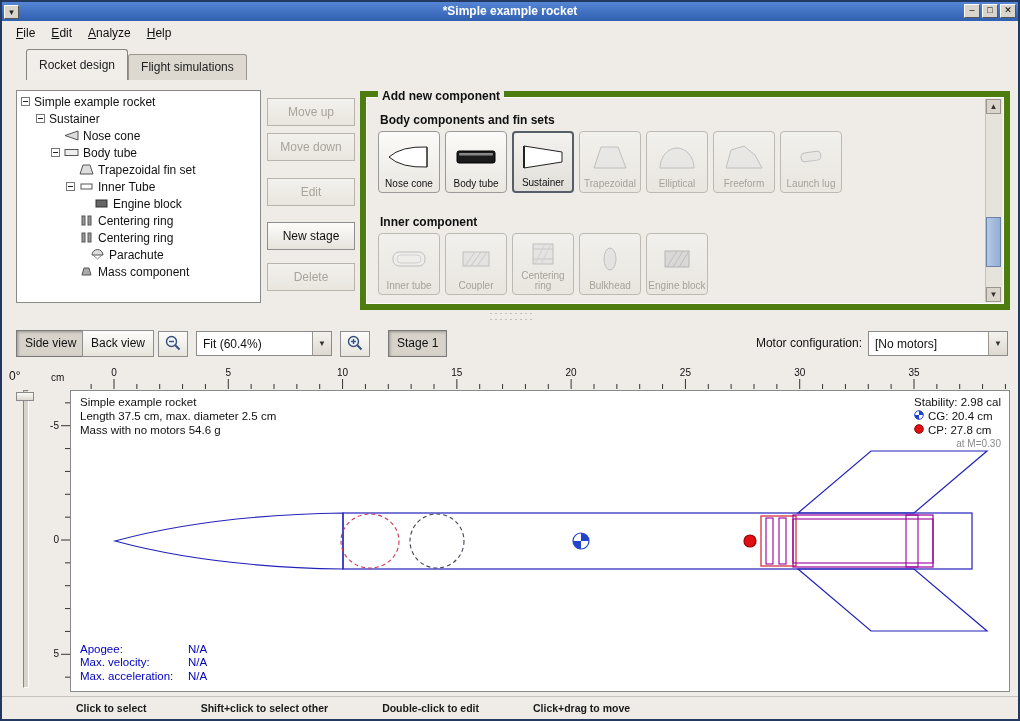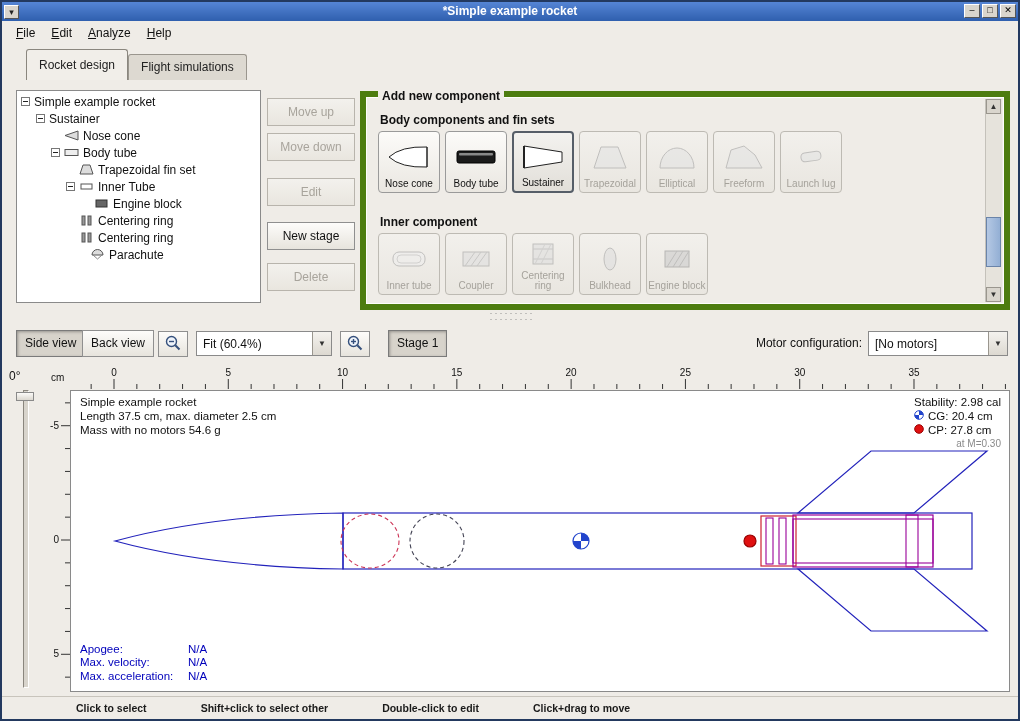--- a/index.html
+++ b/index.html
@@ -206,20 +206,29 @@
       </div>
       <div class="tree-row" style="padding-left: 49px; margin-left: 11px;">
         <span class="spacer"></span>
         <span class="tree-icon">
           <svg width="15" height="11" viewBox="0 0 15 11">
             <path d="M2 6 A5.5 5.5 0 0 1 13 6 Z" fill="#ddd" stroke="#555"></path>
             <path d="M3 6 L7.5 10 M12 6 L7.5 10" stroke="#888" fill="none"></path>
           </svg>
         </span>
         <span class="tree-label">Parachute</span>
+      </div>
+      <div class="tree-row" style="padding-left: 49px;">
+        <span class="spacer"></span>
+        <span class="tree-icon">
+          <svg width="15" height="11" viewBox="0 0 15 11">
+            <path d="M5 2 L10 2 L12 9 L3 9 Z" fill="#aaa" stroke="#555"></path>
+          </svg>
+        </span>
+        <span class="tree-label">Mass component</span>
       </div>
     </div>
 
   <div class="btn action-btn disabled" style="top:96px">Move up</div>
   <div class="btn action-btn disabled" style="top:131px">Move down</div>
   <div class="btn action-btn disabled" style="top:176px">Edit</div>
   <div class="btn action-btn" style="top:220px">New stage</div>
   <div class="btn action-btn disabled" style="top:261px">Delete</div>
 
   <div class="add-panel">

